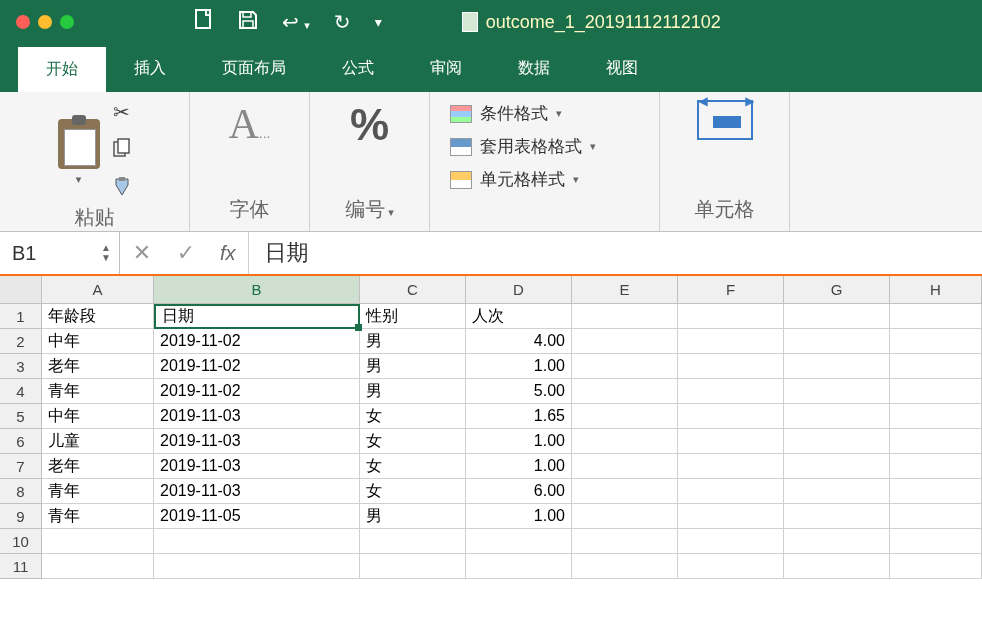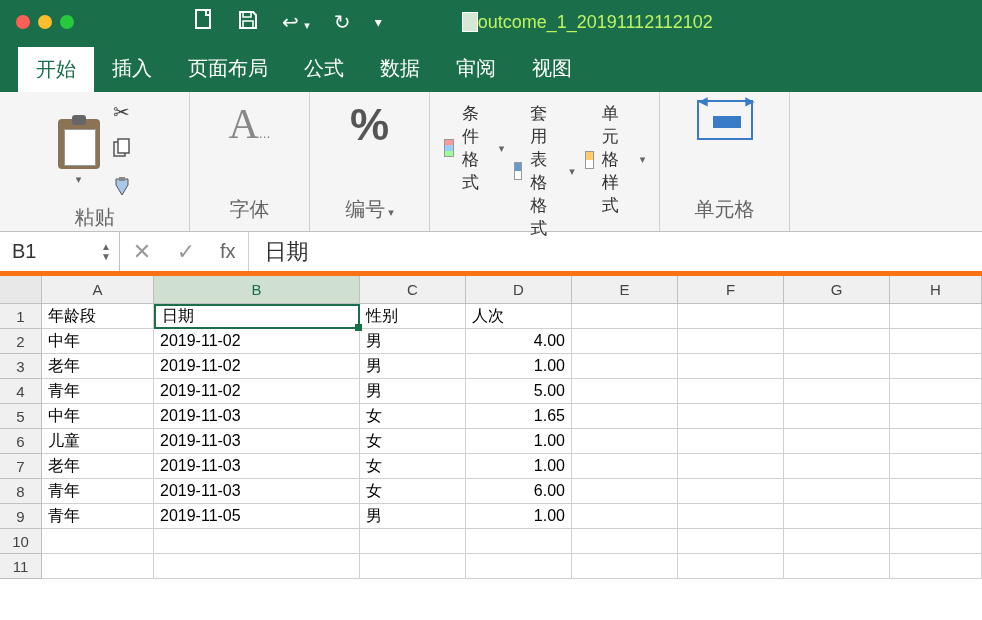--- a/index.html
+++ b/index.html
@@ -6,54 +6,54 @@
     body { background: #fff; width: 982px; height: 620px; overflow: hidden; }
     
     .titlebar { background: #1a6e4a; height: 44px; display: flex; align-items: center; padding: 0 8px; }
     .traffic-lights { display: flex; gap: 8px; margin-left: 8px; }
     .tl { width: 14px; height: 14px; border-radius: 50%; }
     .tl-red { background: #ff5f56; }
     .tl-yellow { background: #ffbd2e; }
     .tl-green { background: #27c93f; }
     .qat { display: flex; gap: 24px; margin-left: 120px; align-items: center; }
     .qat-icon { color: #fff; font-size: 20px; }
-    .doc-title { color: #bef264; font-size: 18px; margin-left: 80px; display: flex; align-items: center; }
+    .doc-title { color: #fef9c3; font-size: 18px; margin-left: 80px; display: flex; align-items: center; gap: 8px; }
     .doc-icon { width: 16px; height: 20px; background: #d4e8d4; border: 1px solid #fff; }
     
     .ribbon-tabs { background: #1a6e4a; height: 48px; display: flex; gap: 0; padding-left: 0; }
-    .tab { padding: 10px 18px; color: #fff; font-size: 20px; display: flex; align-items: center; cursor: pointer; }
+    .tab { padding: 10px 28px; color: #fff; font-size: 16px; display: flex; align-items: center; cursor: pointer; }
     .tab.active { background: #fff; color: #1a6e4a; border-top: 3px solid #1a6e4a; margin-left: 18px; }
     
     .ribbon { background: #f5f5f5; height: 140px; display: flex; border-bottom: 1px solid #c0c0c0; }
     .ribbon-group { border-right: 1px solid #d0d0d0; padding: 8px 16px; display: flex; flex-direction: column; justify-content: space-between; align-items: center; }
     .group-label { color: #666; font-size: 20px; }
     .clipboard-main { display: flex; align-items: center; gap: 12px; }
     .paste-area { display: flex; flex-direction: column; align-items: center; gap: 4px; }
     .paste-icon { width: 42px; height: 50px; background: #8b7355; border-radius: 4px; position: relative; }
     .paste-icon::before { content: ''; position: absolute; top: 10px; left: 6px; width: 30px; height: 35px; background: #fff; border: 1px solid #999; }
     .paste-icon::after { content: ''; position: absolute; top: -4px; left: 14px; width: 14px; height: 10px; background: #666; border-radius: 3px; }
     .clip-tools { display: flex; flex-direction: column; gap: 14px; align-items: center; font-size: 20px; color: #444; }
     .font-icon { font-size: 42px; color: #888; font-family: Georgia, serif; }
     .align-icon { display: flex; flex-direction: column; gap: 6px; width: 42px; }
     .align-line { height: 3px; background: #555; }
     .percent-icon { font-size: 44px; color: #555; font-weight: bold; }
-    .styles-group { display: flex; flex-direction: row; gap: 10px; align-items: flex-start; padding: 10px 20px; justify-content: center; }
+    .styles-group { display: flex; flex-direction: column; gap: 10px; align-items: flex-start; padding: 10px 20px; }
     .style-item { display: flex; align-items: center; gap: 8px; font-size: 17px; color: #333; cursor: pointer; }
     .style-mini-icon { width: 22px; height: 18px; background: linear-gradient(#ff9999 33%, #99ccff 33% 66%, #99ff99 66%); border: 1px solid #999; }
     .cells-icon { width: 56px; height: 40px; border: 2px solid #3a7bc8; position: relative; }
     .cells-icon::before { content: ''; position: absolute; top: 14px; left: 14px; width: 28px; height: 12px; background: #3a7bc8; }
     .cells-arrows { position: absolute; top: -8px; left: 0; width: 56px; display: flex; justify-content: space-between; color: #3a7bc8; font-size: 12px; }
     
-    .formula-bar { height: 44px; display: flex; align-items: center; border-bottom: 5px solid #f97316; background: #fff; }
+    .formula-bar { height: 44px; display: flex; align-items: center; border-bottom: 2px solid #f97316; background: #fff; }
     .name-box { width: 120px; height: 100%; border-right: 1px solid #c0c0c0; display: flex; align-items: center; padding-left: 12px; font-size: 20px; color: #333; }
     .name-spinner { display: flex; flex-direction: column; margin-left: auto; margin-right: 8px; }
     .spinner-btn { font-size: 10px; color: #666; line-height: 1; cursor: pointer; }
     .fb-btn { width: 44px; text-align: center; font-size: 22px; color: #999; cursor: pointer; }
     .fb-btn.check { color: #999; }
-    .fx-label { font-size: 20px; color: #666; padding: 0 12px; border-right: 1px solid #d0d0d0; height: 100%; display: flex; align-items: center; }
+    .fx-label { font-size: 20px; color: #666; font-style: italic; padding: 0 12px; border-right: 1px solid #d0d0d0; height: 100%; display: flex; align-items: center; }
     .formula-input { flex: 1; padding: 0 16px; font-size: 22px; color: #333; }
     
     .grid { overflow: auto; }
     .col-headers { display: flex; background: #f0f0f0; height: 28px; }
     .corner { width: 42px; border-right: 1px solid #c0c0c0; border-bottom: 1px solid #c0c0c0; background: #e8e8e8; }
     .col-h { border-right: 1px solid #c0c0c0; border-bottom: 1px solid #c0c0c0; text-align: center; font-size: 15px; color: #444; display: flex; align-items: center; justify-content: center; cursor: pointer; }
     .col-h.selected { background: #d0e0d0; color: #1a6e4a; }
     .row { display: flex; height: 25px; }
     .row-h { width: 42px; border-right: 1px solid #c0c0c0; border-bottom: 1px solid #c0c0c0; background: #f0f0f0; text-align: center; font-size: 15px; color: #444; display: flex; align-items: center; justify-content: center; cursor: pointer; }
     .cell { border-right: 1px solid #d0d0d0; border-bottom: 1px solid #d0d0d0; font-size: 16px; color: #000; padding: 2px 6px; display: flex; align-items: center; }
@@ -95,22 +95,22 @@
     <span class="doc-icon"></span>
     <span>outcome_1_20191112112102</span>
   </div>
 </div>
 
 <div class="ribbon-tabs" id="ribbon-tabs">
     <div class="tab active">开始</div>
     <div class="tab">插入</div>
     <div class="tab">页面布局</div>
     <div class="tab">公式</div>
+    <div class="tab">审阅</div>
     <div class="tab">数据</div>
-    <div class="tab">审阅</div>
     <div class="tab">视图</div>
   </div>
 
 <div class="ribbon">
   <div class="ribbon-group" style="width:190px">
     <div class="clipboard-main">
       <div class="paste-area">
         <div class="paste-icon"></div>
         <span style="font-size:11px;color:#666">▾</span>
       </div>

